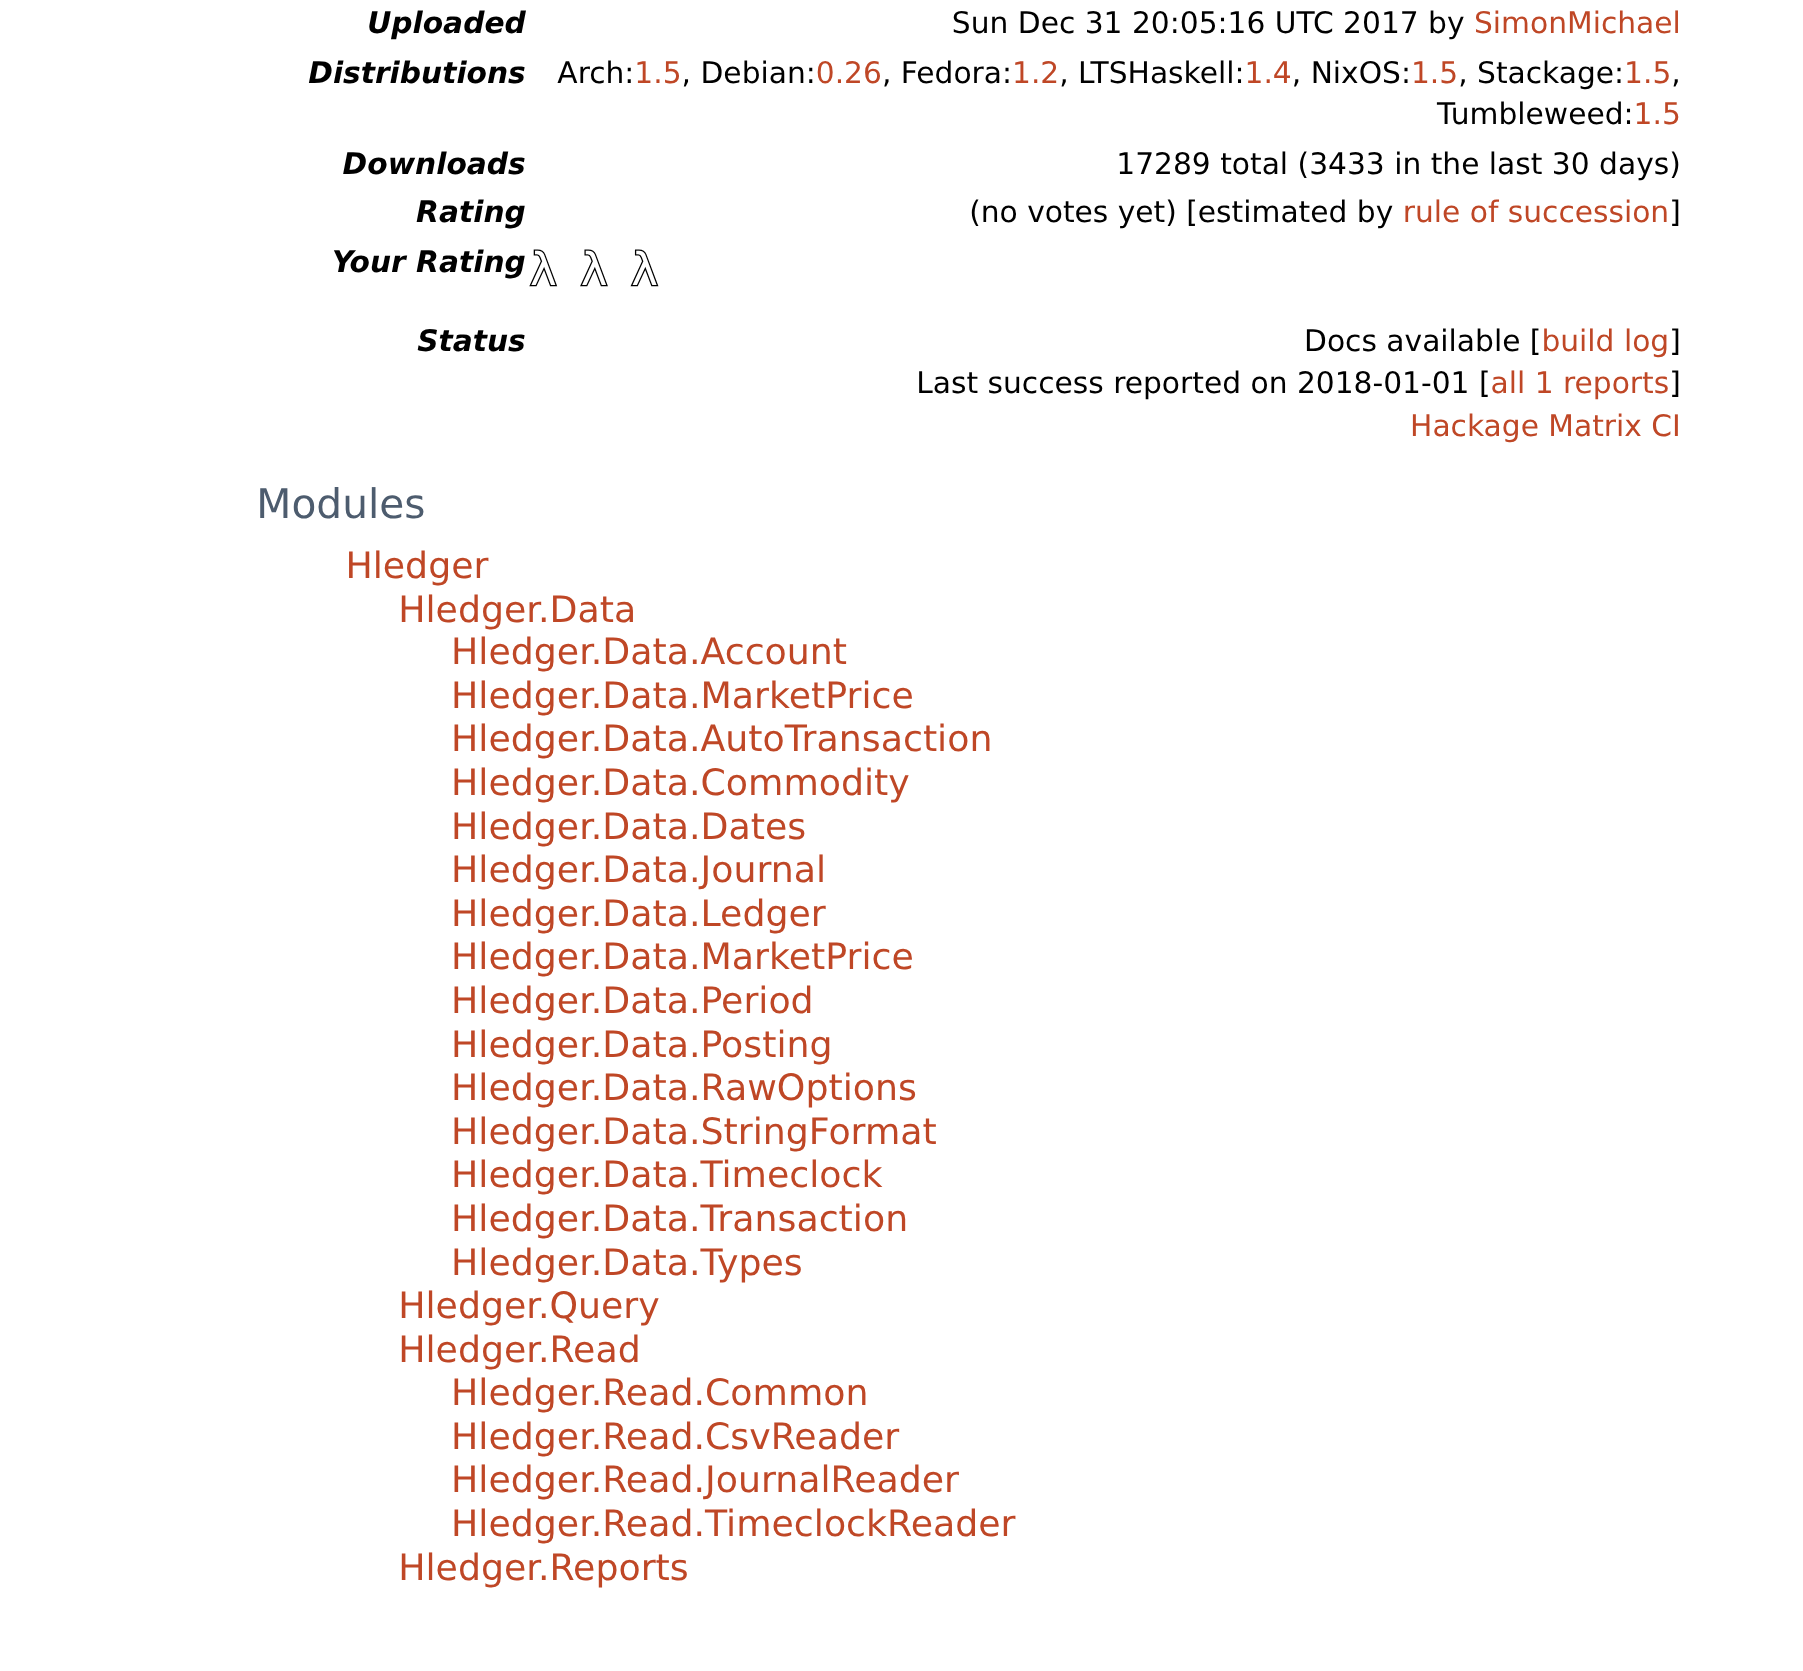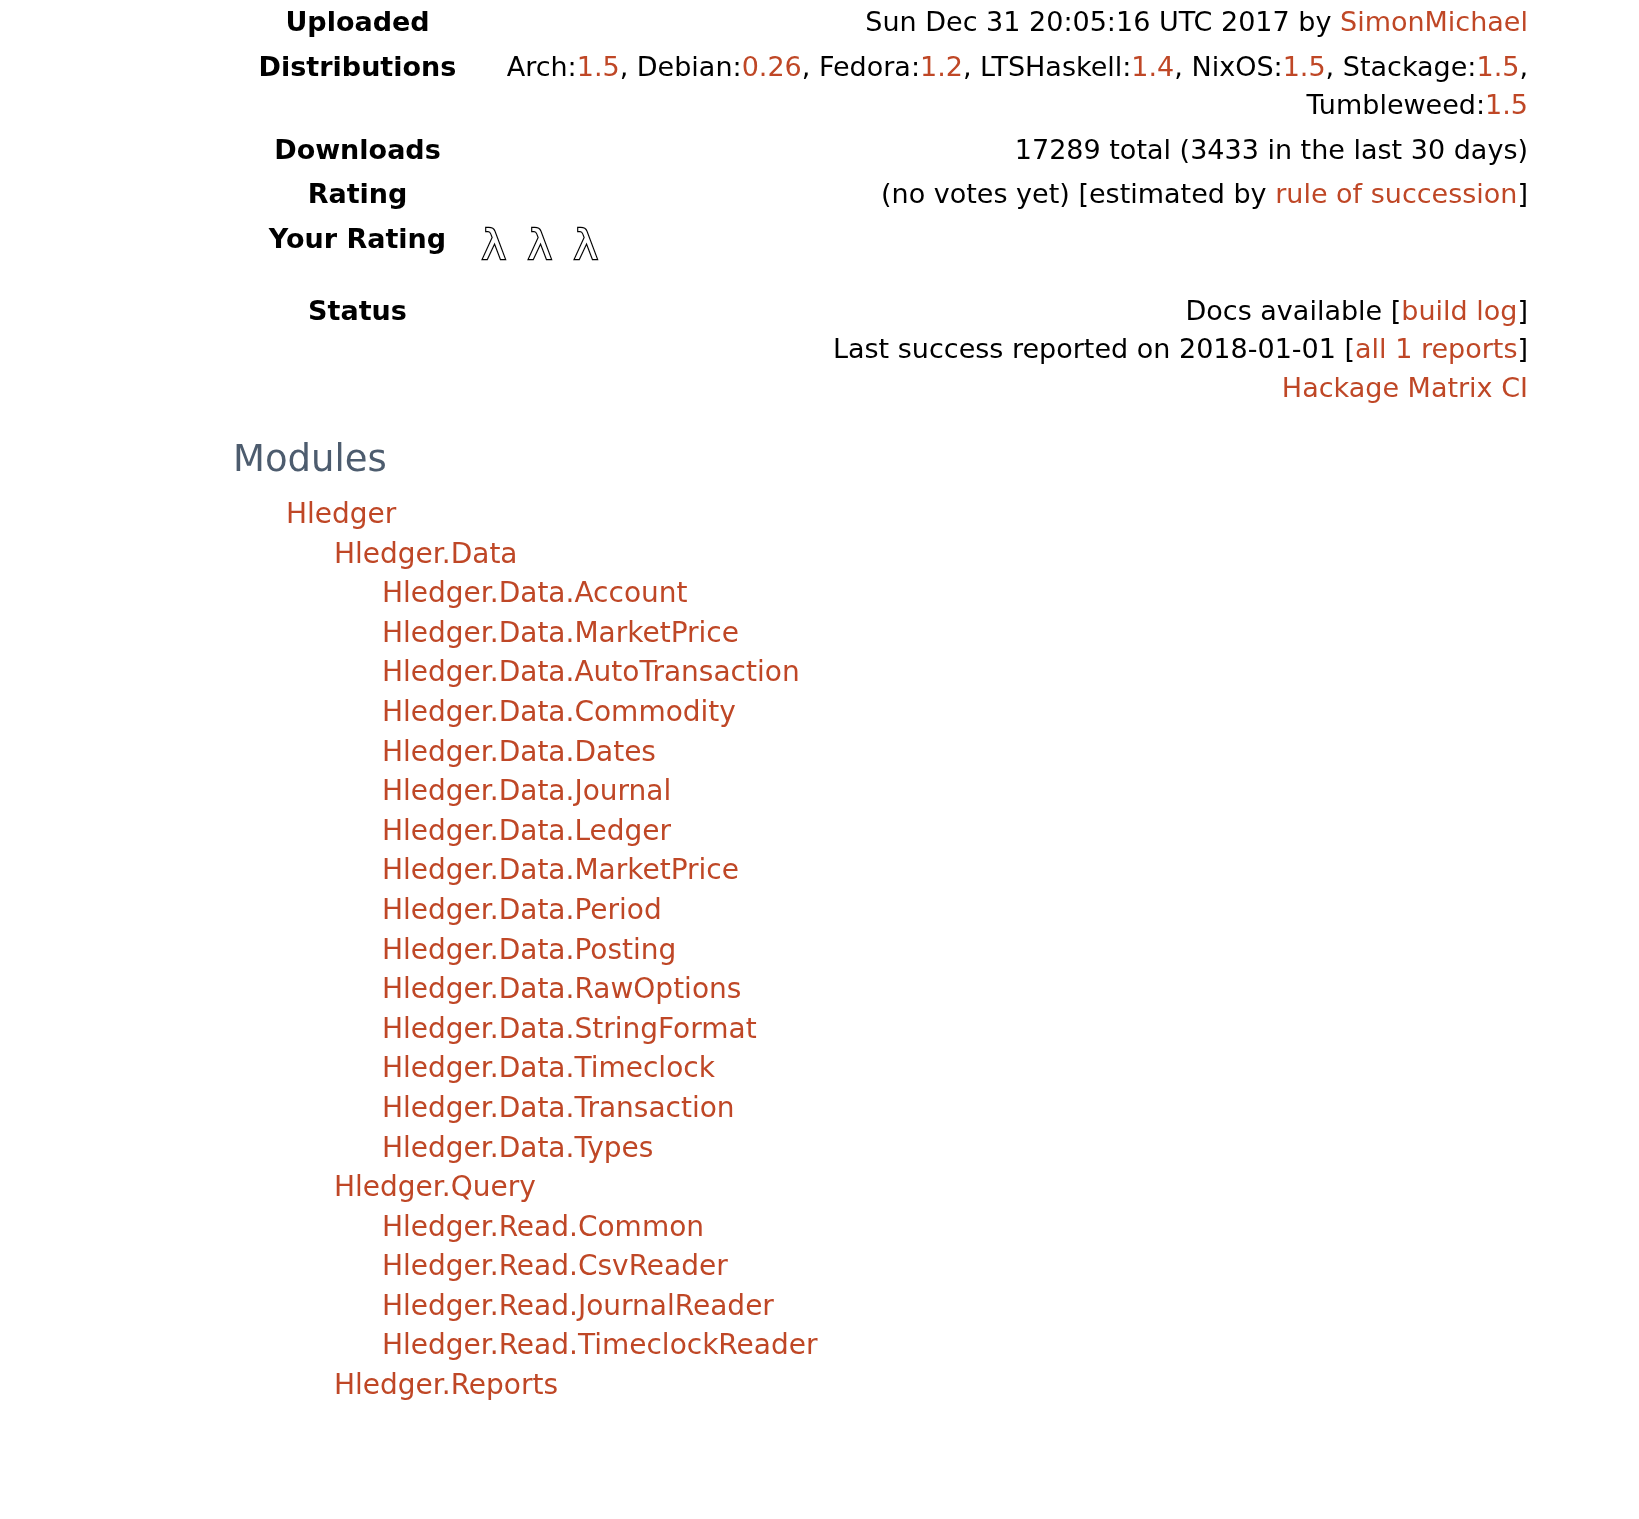--- a/index.html
+++ b/index.html
@@ -17,25 +17,26 @@
     overflow: hidden;
     color: var(--text-color);
     font-family: "DejaVu Sans", "Liberation Sans", sans-serif;
   }
   table.props {
     border-collapse: collapse;
     margin: 0 0 0 237px;
   }
   table.props th {
     width: 241px; min-width: 241px;
-    text-align: center; vertical-align: top;
+    text-align: right; vertical-align: top;
     font-size: 27px; line-height: 38.5px;
     font-weight: 700;
     padding: 3px 0;
     white-space: nowrap;
+    font-style: italic;
   }
   table.props td {
     width: 1050px; max-width: 1050px;
     vertical-align: top;
     font-size: 27px; line-height: 38.5px;
     padding: 3px 0;
     text-align: right;
   }
   tr.row-status th, tr.row-status td { padding-top: 21px; }
   a.lnk {
@@ -59,23 +60,24 @@
     stroke-width: 2.4px;
     paint-order: stroke;
   }
   h2.modules-heading {
     margin: 28px 0 14px 233px;
     font-size: 37px; line-height: 42px;
     font-weight: 400;
     color: var(--heading-color);
   }
   .module-tree .mod {
-    font-size: 28px;
+    font-size: 33px;
     line-height: 39.6px;
     white-space: nowrap;
+    margin-left: 28px;
   }
   .mod.lvl1 { padding-left: 286px; }
   .mod.lvl2 { padding-left: 334px; }
   .mod.lvl3 { padding-left: 382px; }
 </style>
 </head>
 <body>
 
 <div class="page">
   <table class="props">
@@ -151,19 +153,20 @@
       <div class="mod lvl3"><a href="#" class="lnk">Hledger.Data.Ledger</a></div>
       <div class="mod lvl3"><a href="#" class="lnk">Hledger.Data.MarketPrice</a></div>
       <div class="mod lvl3"><a href="#" class="lnk">Hledger.Data.Period</a></div>
       <div class="mod lvl3"><a href="#" class="lnk">Hledger.Data.Posting</a></div>
       <div class="mod lvl3"><a href="#" class="lnk">Hledger.Data.RawOptions</a></div>
       <div class="mod lvl3"><a href="#" class="lnk">Hledger.Data.StringFormat</a></div>
       <div class="mod lvl3"><a href="#" class="lnk">Hledger.Data.Timeclock</a></div>
       <div class="mod lvl3"><a href="#" class="lnk">Hledger.Data.Transaction</a></div>
       <div class="mod lvl3"><a href="#" class="lnk">Hledger.Data.Types</a></div>
       <div class="mod lvl2"><a href="#" class="lnk">Hledger.Query</a></div>
+      <div class="mod lvl2"><a href="#" class="lnk">Hledger.Read</a></div>
       <div class="mod lvl3"><a href="#" class="lnk">Hledger.Read.Common</a></div>
       <div class="mod lvl3"><a href="#" class="lnk">Hledger.Read.CsvReader</a></div>
       <div class="mod lvl3"><a href="#" class="lnk">Hledger.Read.JournalReader</a></div>
       <div class="mod lvl3"><a href="#" class="lnk">Hledger.Read.TimeclockReader</a></div>
       <div class="mod lvl2"><a href="#" class="lnk">Hledger.Reports</a></div>
     </div>
 </div>
 
 </body></html>

